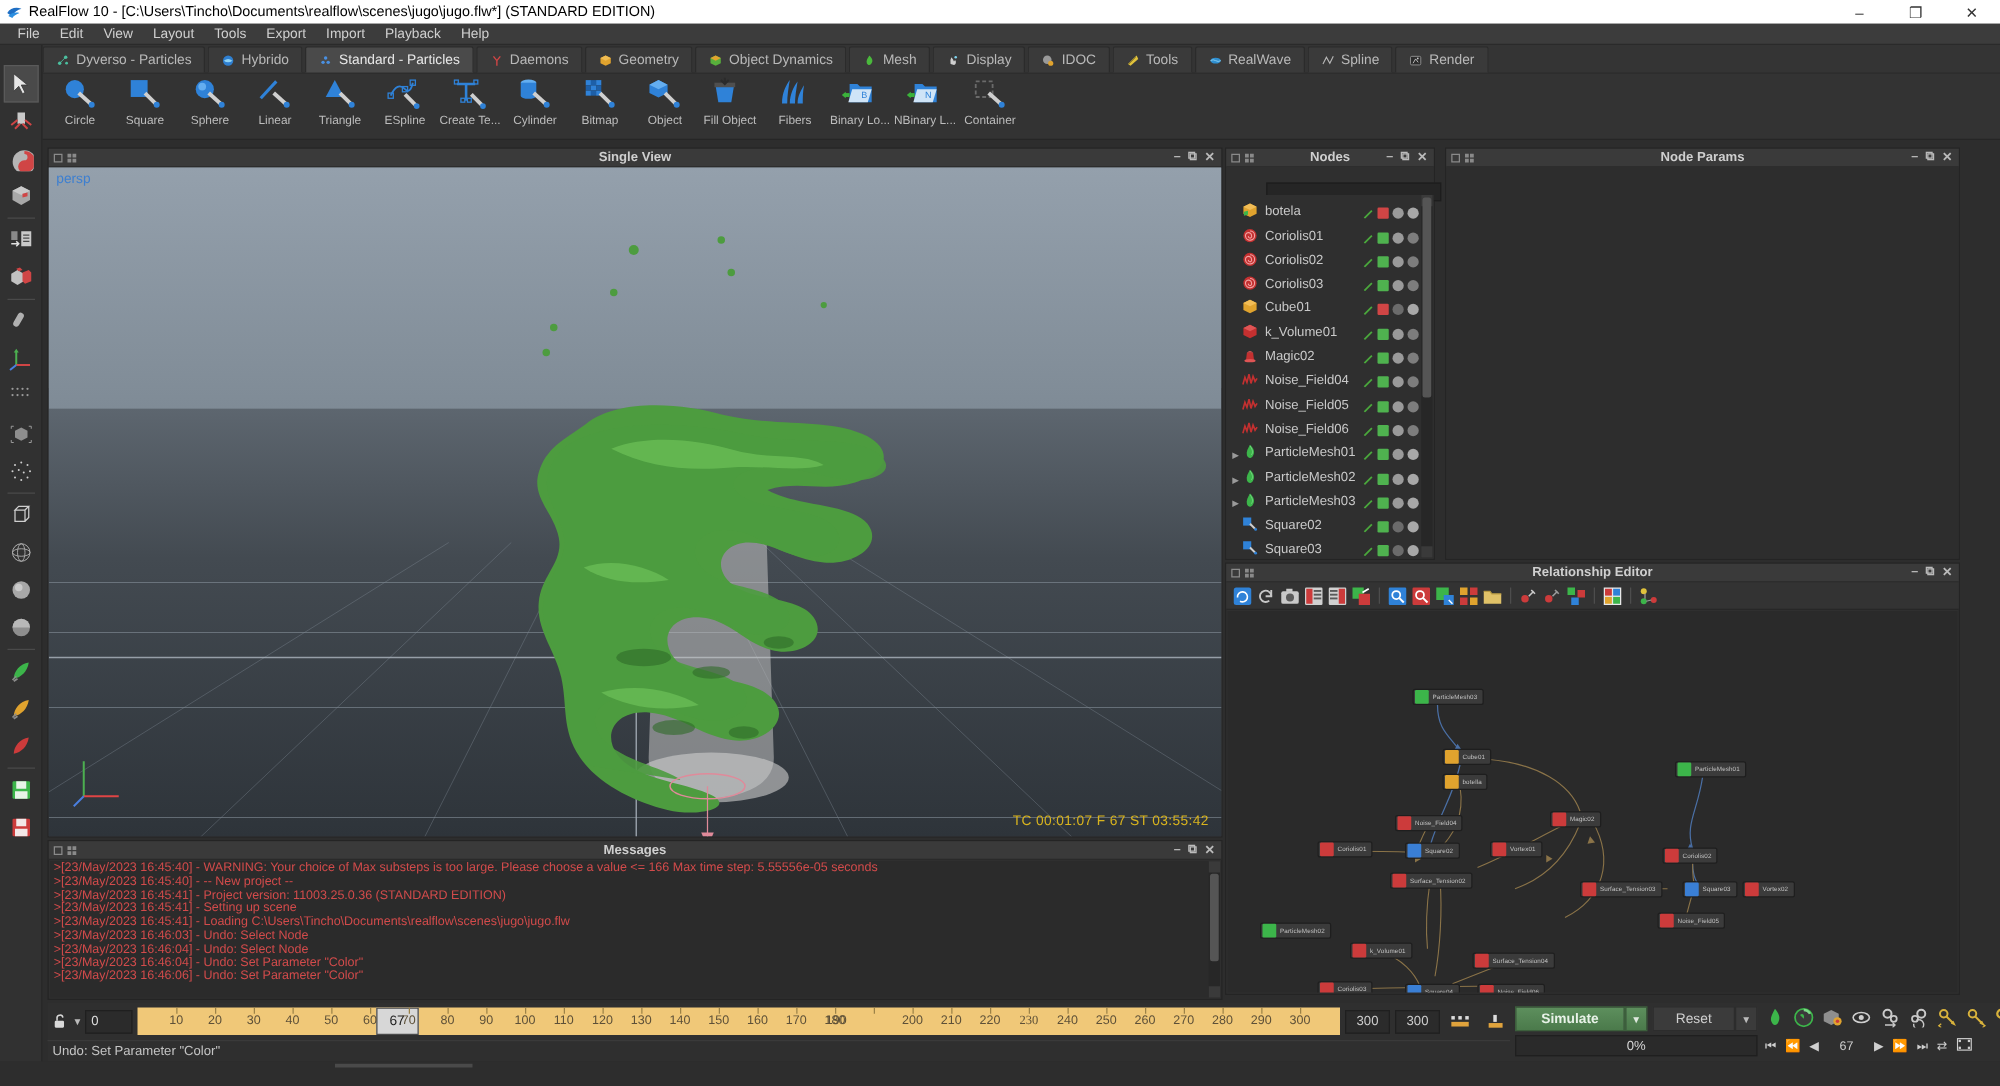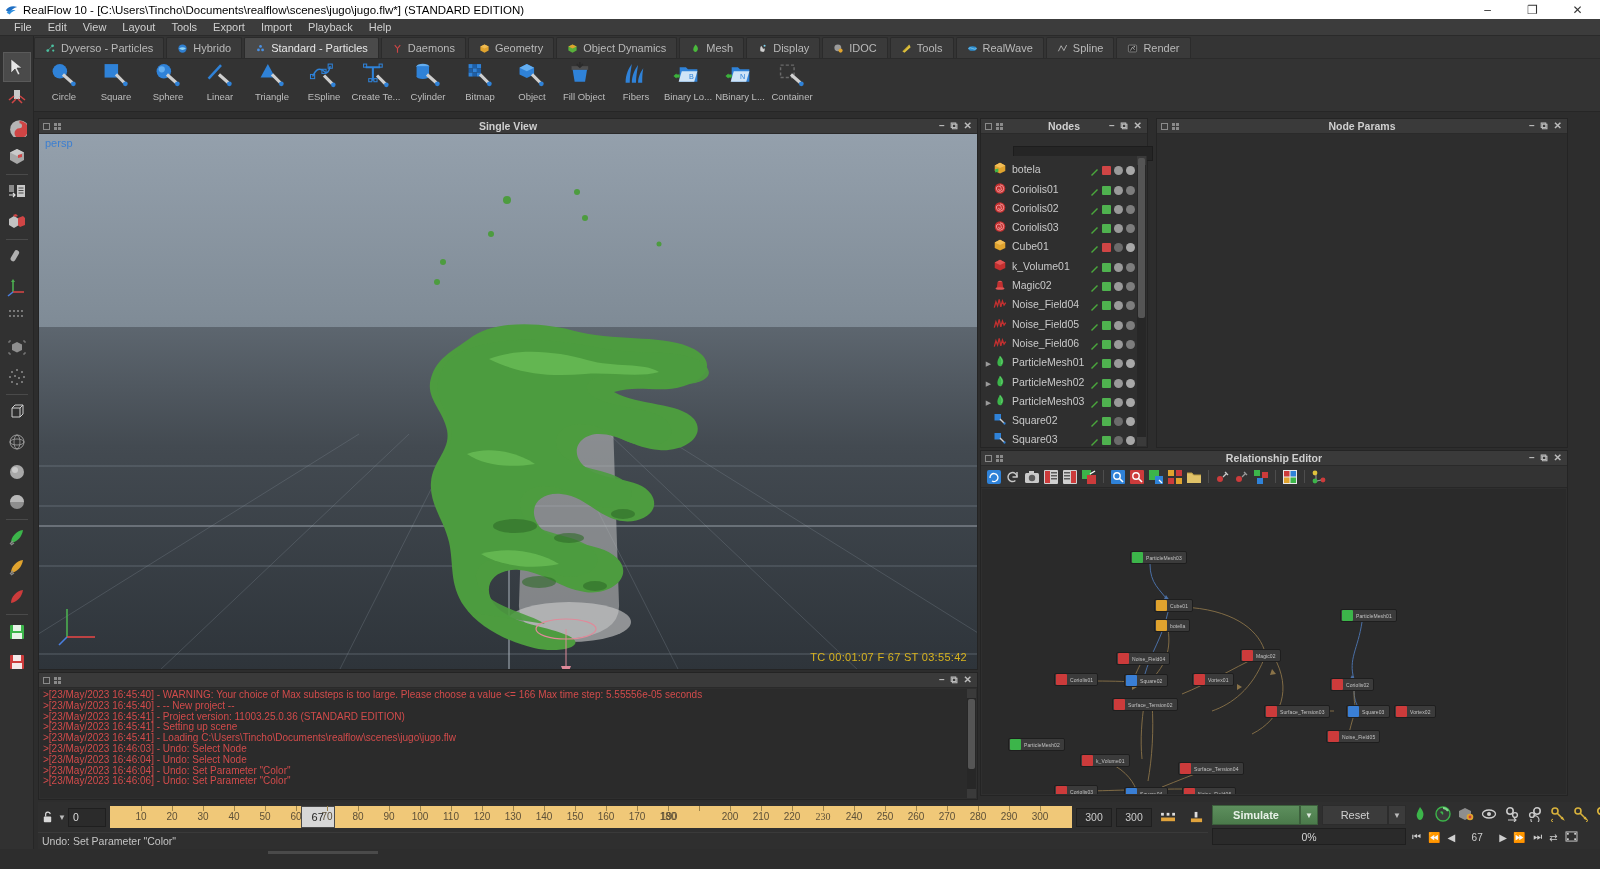--- a/index.html
+++ b/index.html
@@ -1249,20 +1249,21 @@
         </div>
       </div>
   </div>
 
   <div class="panel" id="messages-panel">
     <div class="panel-hdr">
       <span class="ctl-left">
         <span class="mini"></span>
         <span class="mini2"></span>
       </span>
+      <span class="title">Messages</span>
       <span class="ctl-right">
         <span>–</span>
         <span>⧉</span>
         <span>✕</span>
       </span>
     </div>
     <div class="msg-body" id="msg-body">
         <div class="msg-line">&gt;[23/May/2023 16:45:40] - WARNING: Your choice of Max substeps is too large. Please choose a value &lt;= 166 Max time step: 5.55556e-05 seconds</div>
         <div class="msg-line">&gt;[23/May/2023 16:45:40] - -- New project --</div>
         <div class="msg-line">&gt;[23/May/2023 16:45:41] - Project version: 11003.25.0.36 (STANDARD EDITION)</div>

